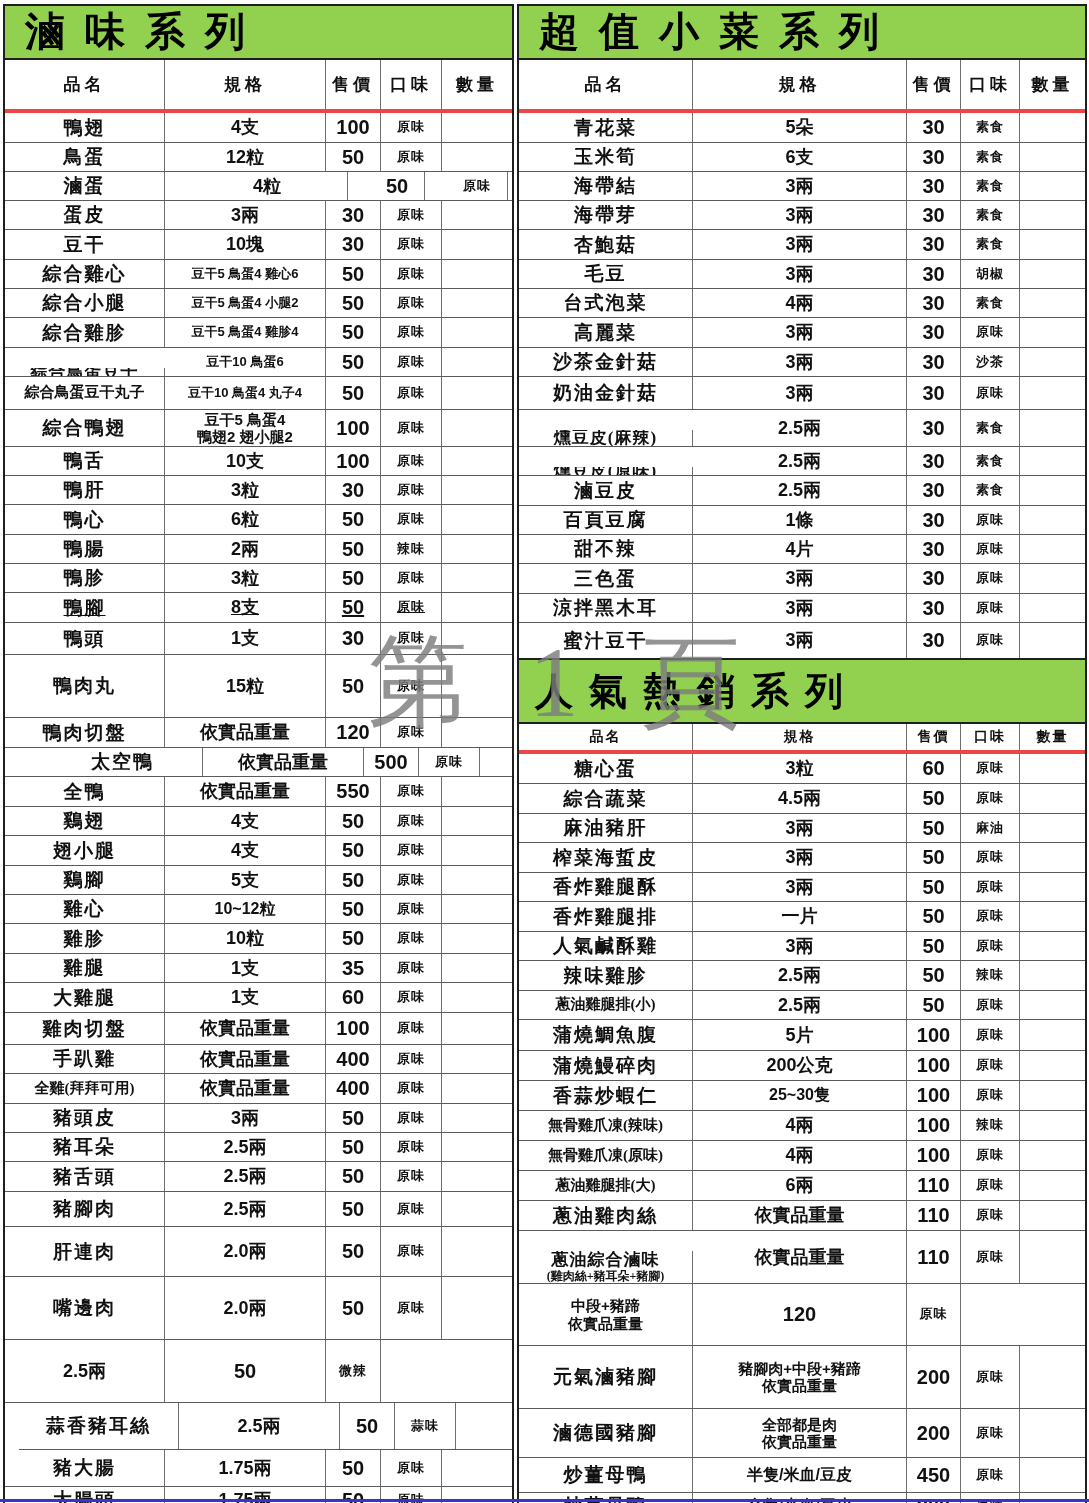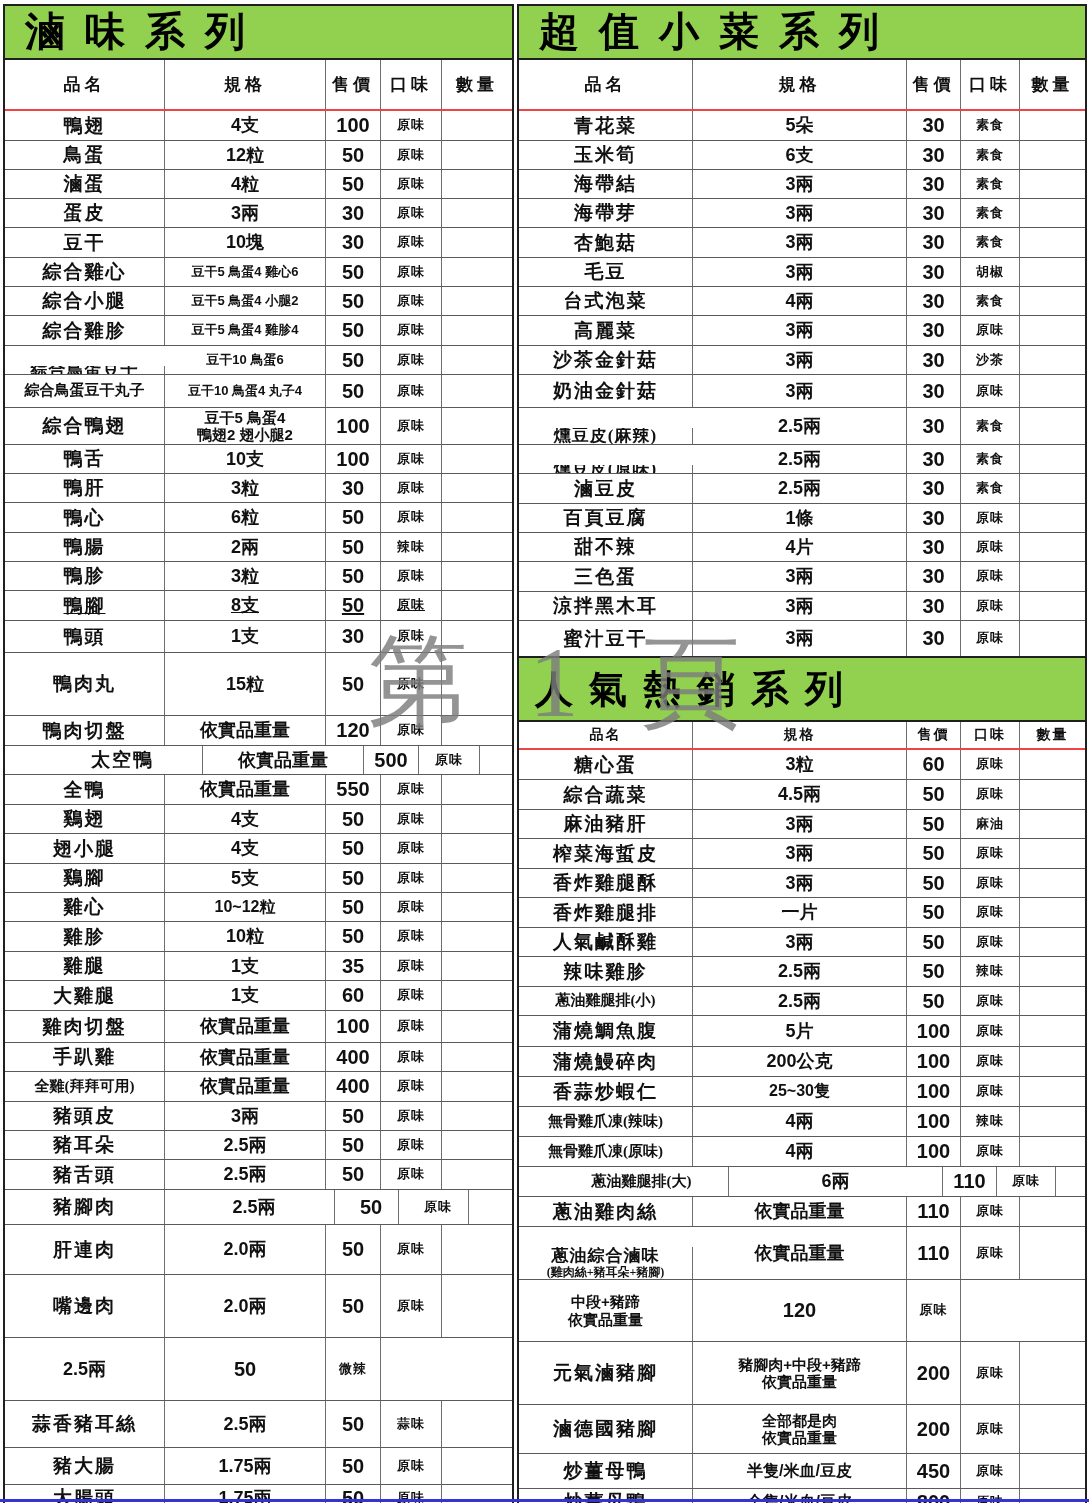--- a/index.html
+++ b/index.html
@@ -24,21 +24,21 @@
     display:flex;align-items:center;justify-content:flex-start;
     height:52px;
   }
   .band.mid{height:62px;border-top:2px solid #1f1f1f;}
   .band .band-title{
     font-weight:bold;font-size:40px;letter-spacing:20px;padding-left:20px;
     line-height:1;color:#000;
   }
   .band.mid .band-title{font-size:38px;letter-spacing:16px;padding-left:16px;}
 
-  .thead{display:grid;height:49px;border-bottom:2px solid #ef4444;}
+  .thead{display:grid;height:49px;border-bottom:4px solid #ef4444;}
   .thead.compact{height:26px;}
   .menu-table.left .thead,.menu-table.left .tr{grid-template-columns:160px 161px 55px 61px 1fr;}
   .menu-table.right .thead,.menu-table.right .tr{grid-template-columns:174px 214px 54px 59px 1fr;}
   .th{
     display:flex;align-items:center;justify-content:center;
     font-weight:bold;font-size:17px;letter-spacing:4px;
     border-right:1px solid #6e6e6e;
   }
   .thead.compact .th{font-size:14px;letter-spacing:2px;}
   .th:last-child{border-right:none;}
@@ -126,21 +126,21 @@
             <span>12粒</span>
           </div>
           <div class="td price">
             <span>50</span>
           </div>
           <div class="td flavor">
             <span>原味</span>
           </div>
           <div class="td qty"></div>
         </div>
-        <div class="tr" style="height: 29px;">
+        <div class="tr" style="height: 29px; gap: 22px;">
           <div class="td name">
             <span>滷蛋</span>
           </div>
           <div class="td spec s18">
             <span>4粒</span>
           </div>
           <div class="td price">
             <span>50</span>
           </div>
           <div class="td flavor">
@@ -622,21 +622,21 @@
             <span>2.5兩</span>
           </div>
           <div class="td price">
             <span>50</span>
           </div>
           <div class="td flavor">
             <span>原味</span>
           </div>
           <div class="td qty"></div>
         </div>
-        <div class="tr" style="height: 35px; gap: 9px;">
+        <div class="tr" style="height: 35px;">
           <div class="td name">
             <span>豬腳肉</span>
           </div>
           <div class="td spec s18">
             <span>2.5兩</span>
           </div>
           <div class="td price">
             <span>50</span>
           </div>
           <div class="td flavor">
@@ -679,21 +679,21 @@
             <span>2.5兩</span>
           </div>
           <div class="td price">
             <span>50</span>
           </div>
           <div class="td flavor">
             <span>微辣</span>
           </div>
           <div class="td qty"></div>
         </div>
-        <div class="tr" style="height: 47px;">
+        <div class="tr" style="height: 47px; margin-left: 14px;">
           <div class="td name">
             <span>蒜香豬耳絲</span>
           </div>
           <div class="td spec s18">
             <span>2.5兩</span>
           </div>
           <div class="td price">
             <span>50</span>
           </div>
           <div class="td flavor">
@@ -1232,21 +1232,21 @@
             <span>4兩</span>
           </div>
           <div class="td price">
             <span>100</span>
           </div>
           <div class="td flavor">
             <span>原味</span>
           </div>
           <div class="td qty"></div>
         </div>
-        <div class="tr" style="height: 30px; padding-left: 36px;">
+        <div class="tr" style="height: 30px;">
           <div class="td name n15">
             <span>蔥油雞腿排(大)</span>
           </div>
           <div class="td spec s18">
             <span>6兩</span>
           </div>
           <div class="td price">
             <span>110</span>
           </div>
           <div class="td flavor">

